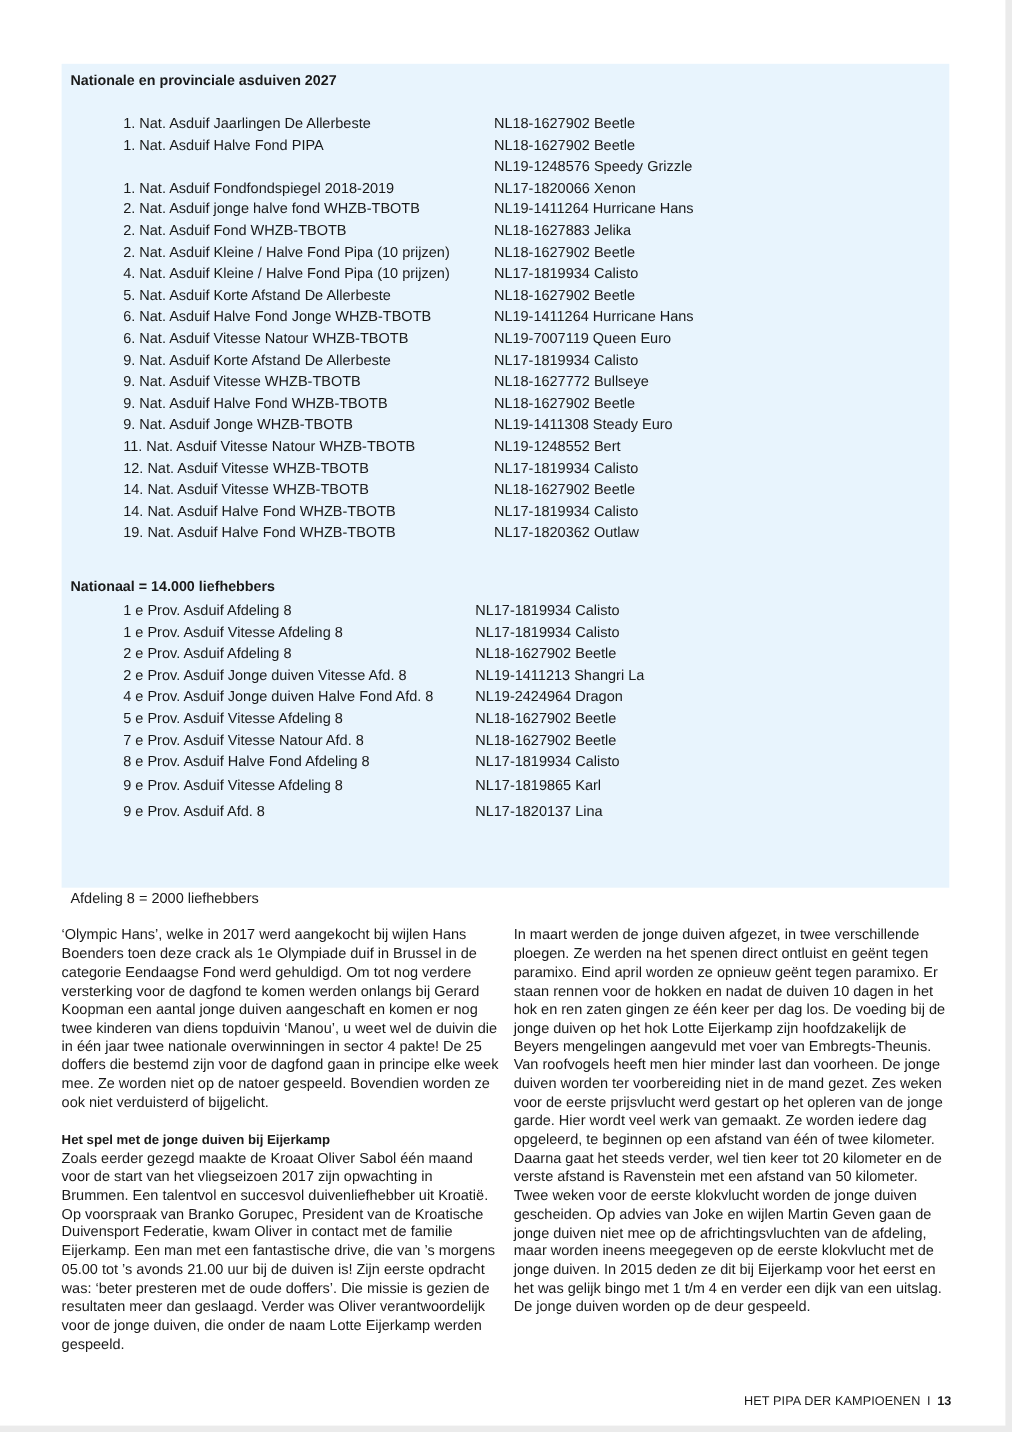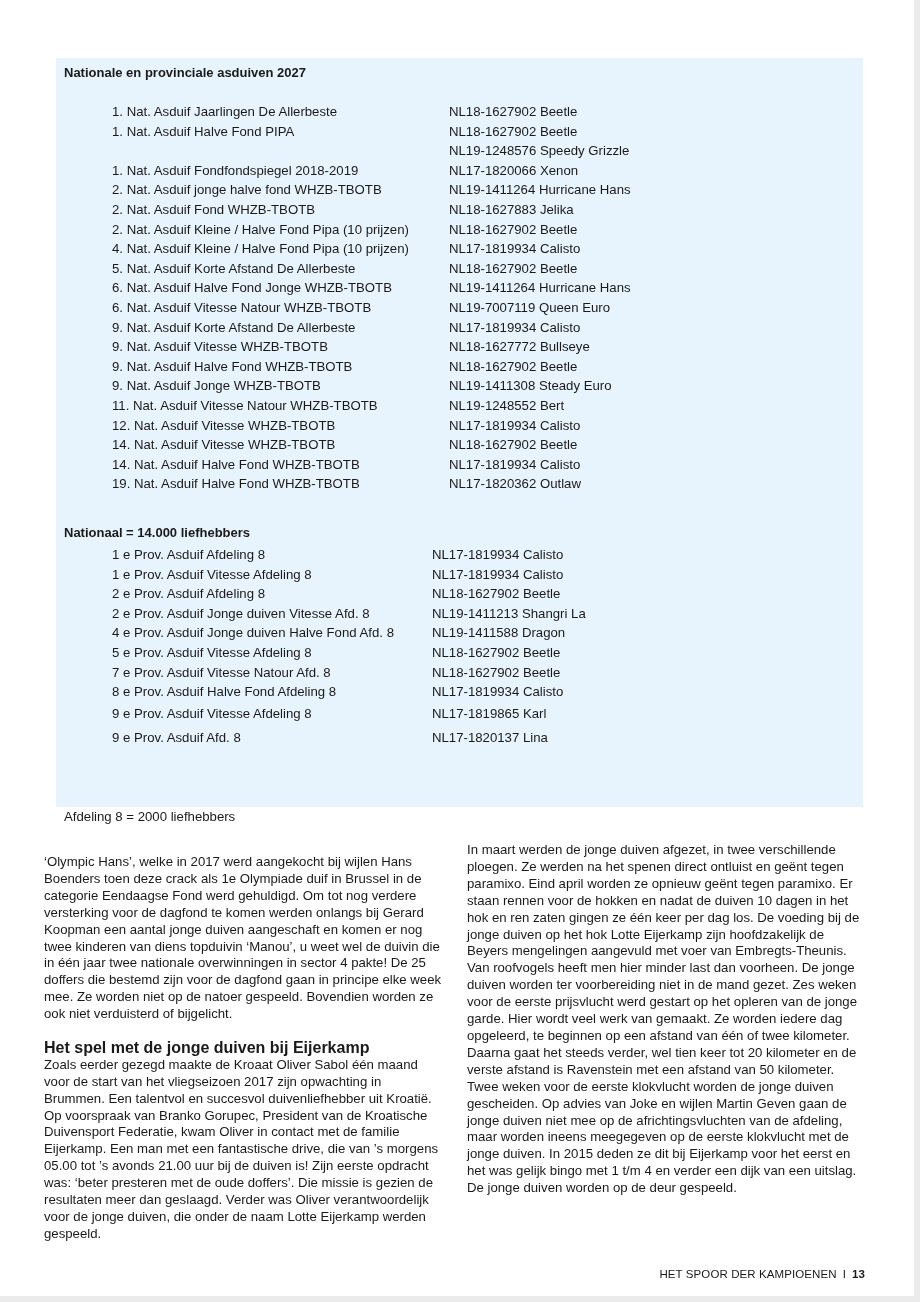--- a/index.html
+++ b/index.html
@@ -50,23 +50,23 @@
     }
     .col {
       position: absolute;
       top: 842px;
       width: 400px;
       font-size: 13.2px;
       line-height: 16.9px;
       text-align: left;
     }
     .col p { margin: 0; }
-    .col-left { left: 44px; margin-top: 12px; }
+    .col-left { left: 56px; }
     .col-right { left: 467px; width: 400px; }
-    .col h3 { margin: 16.9px 0 0 0; font-size: 16px; font-weight: bold; line-height: 16.9px; }
+    .col h3 { margin: 16.9px 0 0 0; font-size: 12px; font-weight: bold; line-height: 16.9px; }
     .footer {
       position: absolute;
       right: 49px;
       top: 1266px;
       font-size: 11.5px;
       letter-spacing: 0.1px;
       line-height: 16px;
       white-space: nowrap;
     }
     .footer .sep { margin: 0 6px; }
@@ -175,21 +175,21 @@
       <div class="row">
         <span class="lab">2 e Prov. Asduif Afdeling 8</span>
         <span class="val">NL18-1627902 Beetle</span>
       </div>
       <div class="row">
         <span class="lab">2 e Prov. Asduif Jonge duiven Vitesse Afd. 8</span>
         <span class="val">NL19-1411213 Shangri La</span>
       </div>
       <div class="row">
         <span class="lab">4 e Prov. Asduif Jonge duiven Halve Fond Afd. 8</span>
-        <span class="val">NL19-1411588 Dragon</span>
+        <span class="val">NL19-2424964 Dragon</span>
       </div>
       <div class="row">
         <span class="lab">5 e Prov. Asduif Vitesse Afdeling 8</span>
         <span class="val">NL18-1627902 Beetle</span>
       </div>
       <div class="row">
         <span class="lab">7 e Prov. Asduif Vitesse Natour Afd. 8</span>
         <span class="val">NL18-1627902 Beetle</span>
       </div>
       <div class="row">
@@ -212,15 +212,15 @@
     <p>‘Olympic Hans’, welke in 2017 werd aangekocht bij wijlen Hans Boenders toen deze crack als 1e Olympiade duif in Brussel in de categorie Eendaagse Fond werd gehuldigd. Om tot nog verdere versterking voor de dagfond te komen werden onlangs bij Gerard Koopman een aantal jonge duiven aangeschaft en komen er nog twee kinderen van diens topduivin ‘Manou’, u weet wel de duivin die in één jaar twee nationale overwinningen in sector 4 pakte! De 25 doffers die bestemd zijn voor de dagfond gaan in principe elke week mee. Ze worden niet op de natoer gespeeld. Bovendien worden ze ook niet verduisterd of bijgelicht.</p>
     <h3>Het spel met de jonge duiven bij Eijerkamp</h3>
     <p>Zoals eerder gezegd maakte de Kroaat Oliver Sabol één maand voor de start van het vliegseizoen 2017 zijn opwachting in Brummen.  Een talentvol en succesvol duivenliefhebber uit Kroatië. Op voorspraak van Branko Gorupec, President van de Kroatische Duivensport Federatie, kwam Oliver in contact met de familie Eijerkamp. Een man met een fantastische drive, die van ’s morgens 05.00 tot ’s avonds 21.00 uur bij de duiven is! Zijn eerste opdracht was: ‘beter presteren met de oude doffers’. Die missie is gezien de resultaten meer dan geslaagd.  Verder was Oliver verantwoordelijk voor de jonge duiven, die onder de naam Lotte Eijerkamp werden gespeeld.</p>
   </div>
 
   <div class="col col-right">
     <p>In maart werden de jonge duiven afgezet, in twee verschillende ploegen. Ze werden na het spenen direct ontluist en geënt tegen paramixo.  Eind april worden ze opnieuw geënt tegen paramixo. Er staan rennen voor de hokken en nadat de duiven 10 dagen in het hok en ren zaten gingen ze één keer per dag los. De voeding bij de jonge duiven op het hok Lotte Eijerkamp zijn hoofdzakelijk de Beyers mengelingen aangevuld met voer van Embregts-Theunis. Van roofvogels heeft men hier minder last dan voorheen. De jonge duiven worden ter voorbereiding niet in de mand gezet. Zes weken voor de eerste prijsvlucht werd gestart op het opleren van de jonge garde. Hier wordt veel werk van gemaakt. Ze worden iedere dag opgeleerd, te beginnen op een afstand van één of twee kilometer.  Daarna gaat het steeds verder, wel tien keer tot 20 kilometer en de verste afstand is Ravenstein met een afstand van 50 kilometer. Twee weken voor de eerste klokvlucht worden de jonge duiven gescheiden.  Op advies van Joke en wijlen Martin Geven gaan de jonge duiven niet mee op de africhtingsvluchten van de afdeling, maar worden ineens meegegeven op de eerste klokvlucht met de jonge duiven. In 2015 deden ze dit bij Eijerkamp voor het eerst en het was gelijk bingo met 1 t/m 4 en verder een dijk van een uitslag. De jonge duiven worden op de deur gespeeld.</p>
   </div>
 
   <div class="footer">
-    <span>HET SPOOR DER KAMPIOENEN</span><span class="sep">I</span><span class="num">13</span>
+    <span>HET PIPA DER KAMPIOENEN</span><span class="sep">I</span><span class="num">13</span>
   </div>
 </div>
 
 </body></html>

